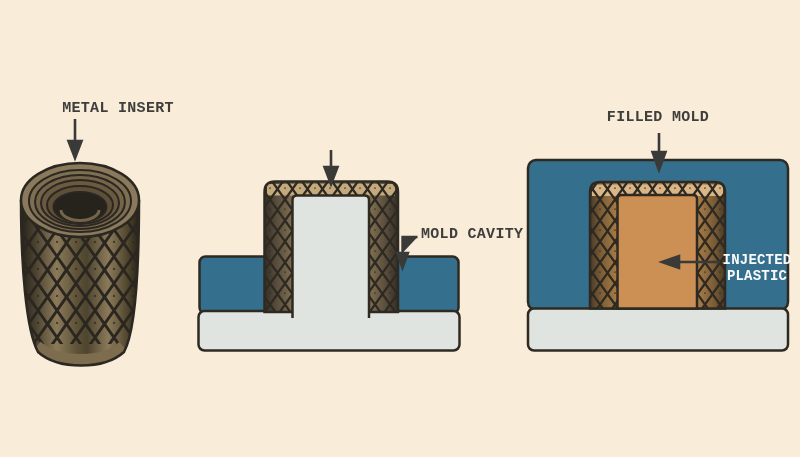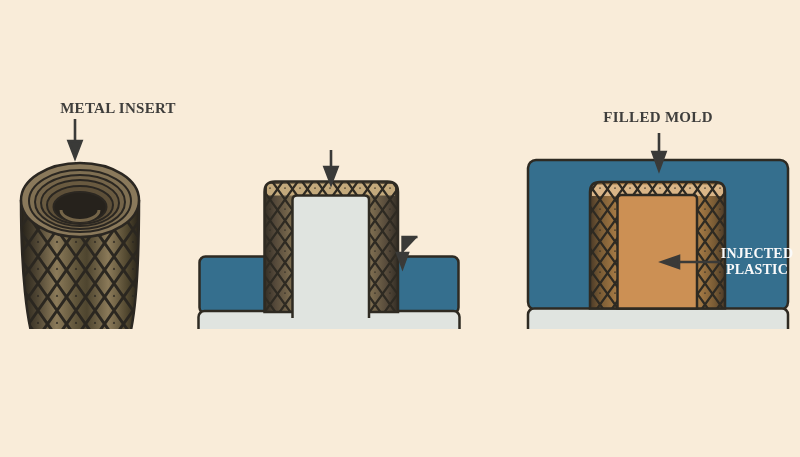--- a/index.html
+++ b/index.html
@@ -1,27 +1,27 @@
 <!DOCTYPE html>
 <html><head>
 <meta charset="utf-8">
 <style>
   html,body{margin:0;padding:0;background:#f9ecd9;}
   .stage{
-    position:relative;width:800px;height:329px;background:#f9ecd9;
-    overflow:hidden;font-family:Liberation Serif, serif;
+    position:relative;width:800px;height:457px;background:#f9ecd9;
+    overflow:hidden;font-family:Liberation Mono, monospace;
   }
   .label{
     position:absolute;font-weight:bold;font-size:15px;color:#3f3e3c;
     letter-spacing:.3px;white-space:nowrap;
   }
   .label.center{text-align:center;}
   .label.light{
     color:#fafafa;white-space:normal;text-align:center;
-    font-size:14px;line-height:16px;letter-spacing:.2px;
+    font-size:14px;line-height:16px;letter-spacing:.2px;margin-top:6px;
   }
   svg{position:absolute;left:0;top:0;}
 </style>
 </head>
 <body>
 
 <div class="stage">
 
   <svg width="800" height="457" viewBox="0 0 800 457">
     <defs>
@@ -100,17 +100,18 @@
       <path d="M590 308.5 L590 192 Q590 182 600 182 H715 Q725 182 725 192 L725 308.5 Z" fill="none" stroke="#2e2a22" stroke-width="2.5"></path>
       <path d="M617.5 308.5 V199 Q617.5 195 621.5 195 H693 Q697 195 697 199 V308.5 Z" fill="#cc9054" stroke="#2e2a22" stroke-width="2.5"></path>
       <path d="M659 133 V152 M659 170 L652.5 152 H665.5 Z" fill="#3a3a38" stroke="#3a3a38" stroke-width="2.6"></path>
       <path d="M720 262 H679 M662 262 L679 256 V268 Z" fill="#3a3a38" stroke="#3a3a38" stroke-width="2.6"></path>
     </g>
   </svg>
 
   <div class="label center" style="left:40px;top:100px;width:156px;">METAL INSERT</div>
 
 
+  <div class="label" style="left:421px;top:226px;">MOLD CAVITY</div>
 
   <div class="label center" style="left:578px;top:109px;width:160px;">FILLED MOLD</div>
 
   <div class="label light" style="left:714px;top:246px;width:86px;">INJECTED PLASTIC</div>
 </div>
 
 </body></html>

